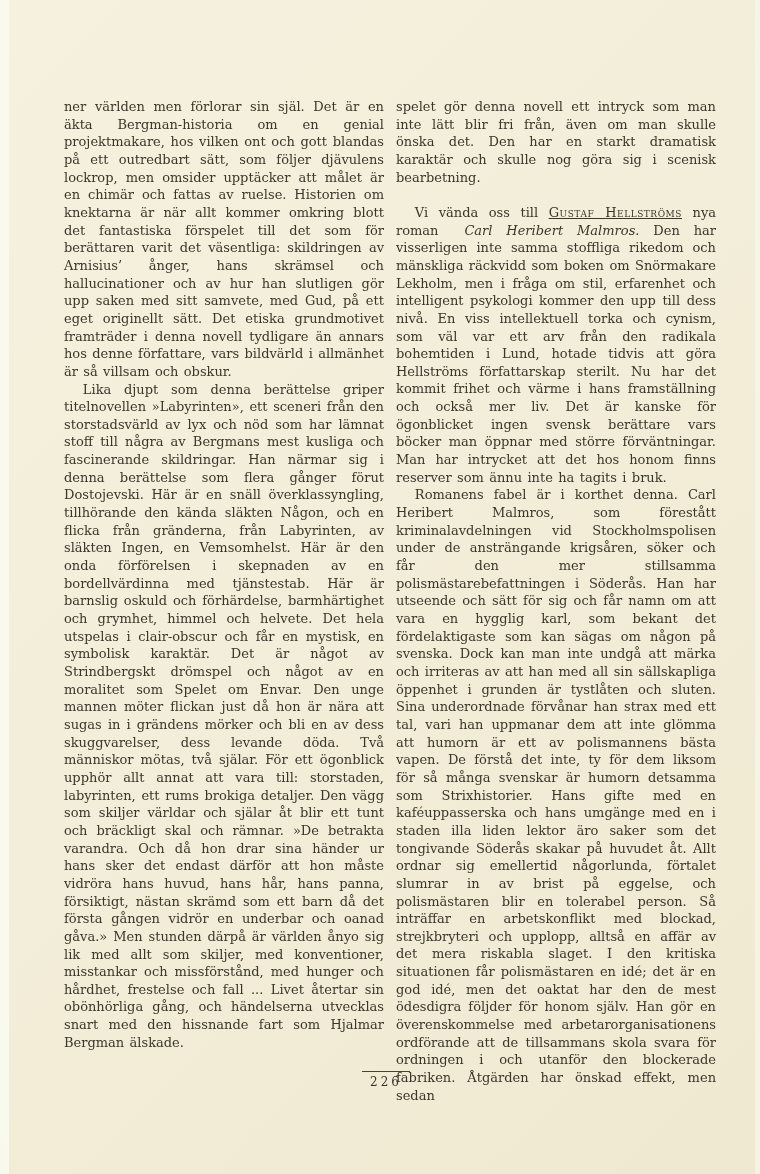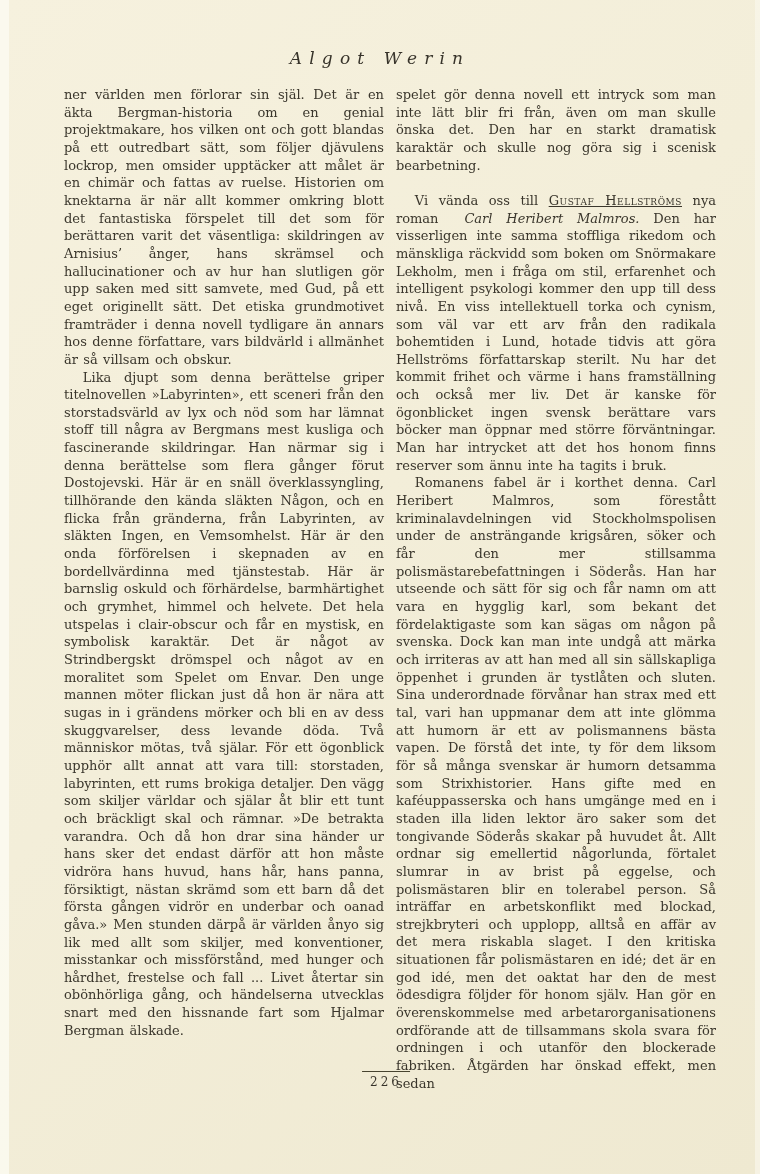--- a/index.html
+++ b/index.html
@@ -25,21 +25,21 @@
   }
   .header {
     position: absolute; top: 48px; left: 0; width: 100%;
     text-align: center;
     font-style: italic;
     font-size: 17px;
     letter-spacing: 0.42em;
     color: #37332a;
   }
   .columns {
-    position: absolute; top: 86px; left: 64px;
+    position: absolute; top: 98px; left: 64px;
     width: 652px;
     display: flex;
     gap: 12px;
   }
   .col {
     flex: 1 1 0;
     text-align: justify;
     font-size: 13px;
     line-height: 17.65px;
     word-spacing: 1.2px;
@@ -65,21 +65,20 @@
     padding: 3px 8px 0 8px;
   }
 </style>
 </head>
 <body>
 
 <div class="page">
   <div class="scan-edge-left"></div>
   <div class="scan-edge-right"></div>
 
-  <div class="header">Algot Werin</div>
 
   <div class="columns">
     <div class="col">
         <p class=""><span>ner världen men förlorar sin själ. Det är en äkta Bergman-historia om en genial projektmakare, hos vilken ont och gott blandas på ett outredbart sätt, som följer djävulens lockrop, men omsider upptäcker att målet är en chimär och fattas av ruelse. Historien om knektarna är när allt kommer omkring blott det fantastiska förspelet till det som för berättaren varit det väsentliga: skildringen av Arnisius’ ånger, hans skrämsel och hallucinationer och av hur han slutligen gör upp saken med sitt samvete, med Gud, på ett eget originellt sätt. Det etiska grundmotivet framträder i denna novell tydligare än annars hos denne författare, vars bildvärld i allmänhet är så villsam och obskur.</span></p>
         <p class="indent "><span>Lika djupt som denna berättelse griper titelnovellen »Labyrinten», ett sceneri från den storstadsvärld av lyx och nöd som har lämnat stoff till några av Bergmans mest kusliga och fascinerande skildringar. Han närmar sig i denna berättelse som flera gånger förut Dostojevski. Här är en snäll överklassyngling, tillhörande den kända släkten Någon, och en flicka från gränderna, från Labyrinten, av släkten Ingen, en Vemsomhelst. Här är den onda förförelsen i skepnaden av en bordellvärdinna med tjänstestab. Här är barnslig oskuld och förhärdelse, barmhärtighet och grymhet, himmel och helvete. Det hela utspelas i clair-obscur och får en mystisk, en symbolisk karaktär. Det är något av Strindbergskt drömspel och något av en moralitet som Spelet om Envar. Den unge mannen möter flickan just då hon är nära att sugas in i grändens mörker och bli en av dess skuggvarelser, dess levande döda. Två människor mötas, två själar. För ett ögonblick upphör allt annat att vara till: storstaden, labyrinten, ett rums brokiga detaljer. Den vägg som skiljer världar och själar åt blir ett tunt och bräckligt skal och rämnar. »De betrakta varandra. Och då hon drar sina händer ur hans sker det endast därför att hon måste vidröra hans huvud, hans hår, hans panna, försiktigt, nästan skrämd som ett barn då det första gången vidrör en underbar och oanad gåva.» Men stunden därpå är världen ånyo sig lik med allt som skiljer, med konventioner, misstankar och missförstånd, med hunger och hårdhet, frestelse och fall ... Livet återtar sin obönhörliga gång, och händelserna utvecklas snart med den hissnande fart som Hjalmar Bergman älskade.</span></p>
       </div>
     <div class="col">
         <p class=""><span>spelet gör denna novell ett intryck som man inte lätt blir fri från, även om man skulle önska det. Den har en starkt dramatisk karaktär och skulle nog göra sig i scenisk bearbetning.</span></p>
         <p class="indent space-before"><span>Vi vända oss till </span><span class="smallcaps">Gustaf Hellströms</span><span> nya roman </span><span class="italic">Carl Heribert Malmros.</span><span> Den har visserligen inte samma stoffliga rikedom och mänskliga räckvidd som boken om Snörmakare Lekholm, men i fråga om stil, erfarenhet och intelligent psykologi kommer den upp till dess nivå. En viss intellektuell torka och cynism, som väl var ett arv från den radikala bohemtiden i Lund, hotade tidvis att göra Hellströms författarskap sterilt. Nu har det kommit frihet och värme i hans framställning och också mer liv. Det är kanske för ögonblicket ingen svensk berättare vars böcker man öppnar med större förväntningar. Man har intrycket att det hos honom finns reserver som ännu inte ha tagits i bruk.</span></p>
         <p class="indent "><span>Romanens fabel är i korthet denna. Carl Heribert Malmros, som förestått kriminalavdelningen vid Stockholmspolisen under de ansträngande krigsåren, söker och får den mer stillsamma polismästarebefattningen i Söderås. Han har utseende och sätt för sig och får namn om att vara en hygglig karl, som bekant det fördelaktigaste som kan sägas om någon på svenska. Dock kan man inte undgå att märka och irriteras av att han med all sin sällskapliga öppenhet i grunden är tystlåten och sluten. Sina underordnade förvånar han strax med ett tal, vari han uppmanar dem att inte glömma att humorn är ett av polismannens bästa vapen. De förstå det inte, ty för dem liksom för så många svenskar är humorn detsamma som Strixhistorier. Hans gifte med en kaféuppasserska och hans umgänge med en i staden illa liden lektor äro saker som det tongivande Söderås skakar på huvudet åt. Allt ordnar sig emellertid någorlunda, förtalet slumrar in av brist på eggelse, och polismästaren blir en tolerabel person. Så inträffar en arbetskonflikt med blockad, strejkbryteri och upplopp, alltså en affär av det mera riskabla slaget. I den kritiska situationen får polismästaren en idé; det är en god idé, men det oaktat har den de mest ödesdigra följder för honom själv. Han gör en överenskommelse med arbetarorganisationens ordförande att de tillsammans skola svara för ordningen i och utanför den blockerade fabriken. Åtgärden har önskad effekt, men sedan</span></p>

